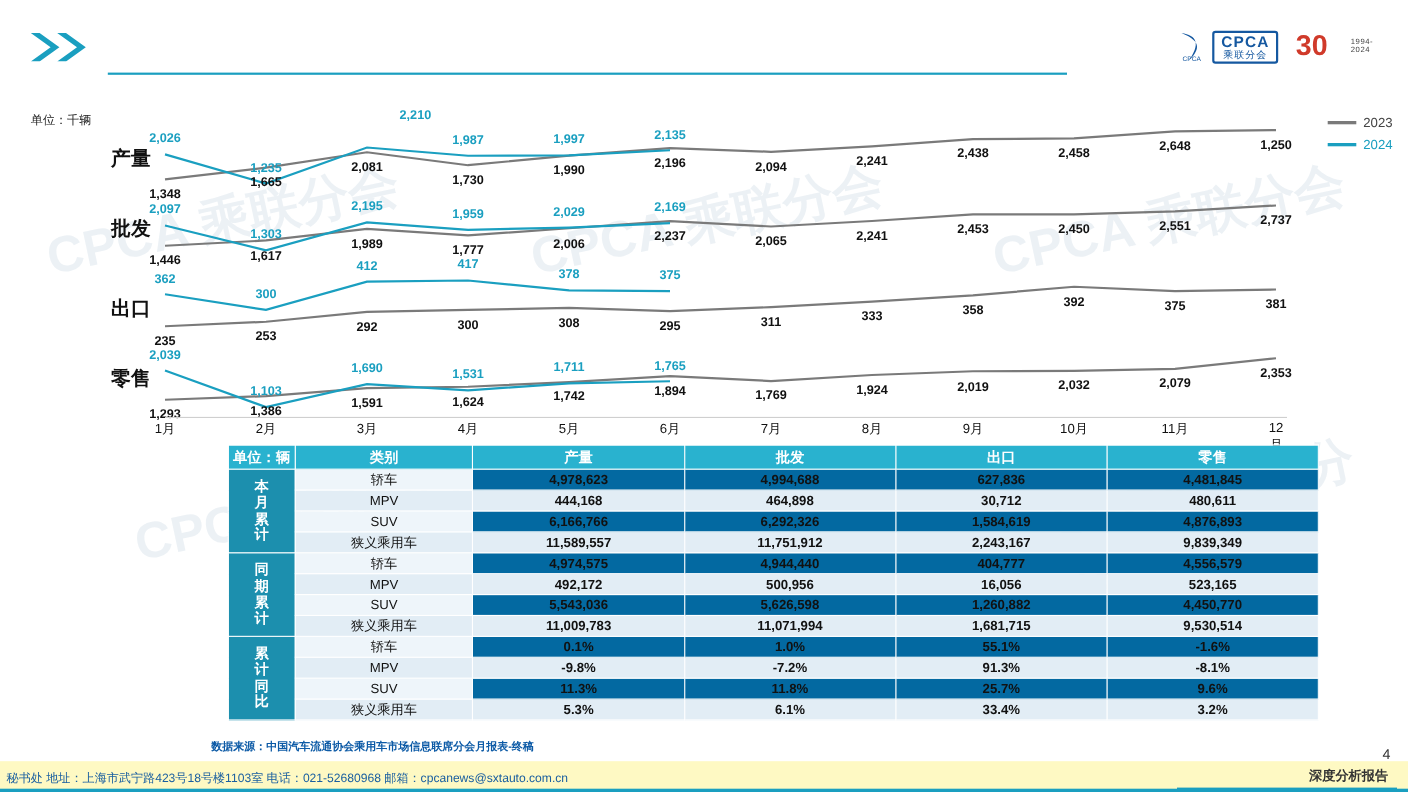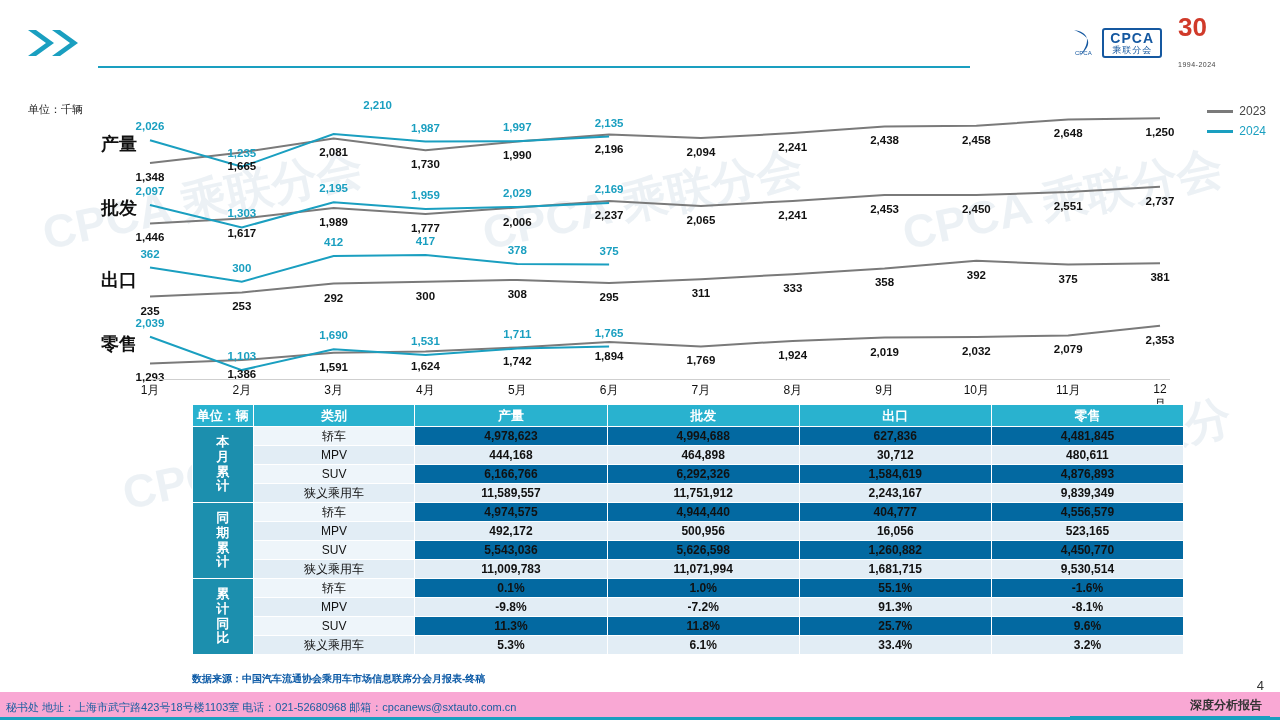--- a/index.html
+++ b/index.html
@@ -32,21 +32,21 @@
     width:28px; height:30px; position:relative;
   }
   .logo-box {
     border:2px solid #1558a0; border-radius:3px; padding:1px 6px;
     display:flex; flex-direction:column; align-items:center; line-height:1;
   }
   .logo-box .en { font-size:14px; font-weight:bold; color:#1558a0; letter-spacing:1px;}
   .logo-box .cn { font-size:9px; color:#1558a0; letter-spacing:1px; margin-top:1px;}
   .logo-30 {
     position:absolute; right:26px; top:24px; width:76px; height:36px;
-    display:flex; flex-direction:column; justify-content:center;gap:21px;
+    display:flex; flex-direction:row; align-items:center; justify-content:center;gap:21px;
   }
   .logo-30 .big { font-size:26px; font-weight:bold; color:#d03a2a; line-height:0.9; }
   .logo-30 .sub { font-size:7px; color:#444; letter-spacing:0.5px; }
 
   
   .unit-label { position:absolute; left:28px; top:102px; font-size:11px; color:#222; }
 
   .rowlabel {
     position:absolute; left:0; width:78px; text-align:center;
     font-size:18px; font-weight:bold; color:#111;
@@ -68,36 +68,36 @@
   }
   .axis-line {
     position:absolute; left:150px; top:379px; width:1020px; height:1px; background:#cfcfcf;
   }
 
   .pt-label { position:absolute; font-size:11.5px; font-weight:bold; transform:translate(-50%,-50%); white-space:nowrap; }
   .c23 { color:#111; }
   .c24 { color:#1a9fc0; }
 
   
-  .tablewrap { position:absolute; left:192px; top:404px; width:992px; }
+  .tablewrap { position:absolute; left:207px; top:404px; width:992px; }
   table { border-collapse:collapse; width:992px; font-size:12px; }
   th, td { border:1px solid #ffffff; text-align:center; height:19px; padding:0; }
   thead th { background:#29b2cf; color:#ffffff; font-weight:bold; height:22px; font-size:13px; }
   .grp { background:#1c8fae; color:#fff; font-weight:bold; width:60px; font-size:13px; line-height:1.15;}
   td.cat { background:#eef5fa; width:160px; }
   td.val { background:#0369a1; font-weight:bold; width:190px; }
   tr.alt td.cat, tr.alt td.val { background:#e2edf5; }
 
   .source { position:absolute; left:192px; top:672px; font-size:10px; font-weight:bold; color:#0c5aa6; }
   .pagenum { position:absolute; right:16px; top:678px; font-size:13px; color:#333; }
 
   
   .footer {
     position:absolute; left:0; bottom:0; width:1280px; height:28px;
-    background:#f9a8d4;
+    background:#fef9c3;
   }
   .footer-bar { position:absolute; left:0; bottom:0; width:1280px; height:3px; background:#1a9fc0; }
   .footer-text { position:absolute; left:6px; bottom:5px; font-size:11px; color:#1a5fa0; white-space:nowrap; }
   .footer-right { position:absolute; right:18px; bottom:6px; font-size:12px; font-weight:bold; color:#333; }
   .footer-right-line { position:absolute; right:10px; bottom:2px; width:200px; height:2px; background:#1a9fc0;}
 
   
   .wm {
     position:absolute; color:rgba(150,180,200,0.18); font-weight:bold;
     font-size:46px; pointer-events:none; user-select:none;

